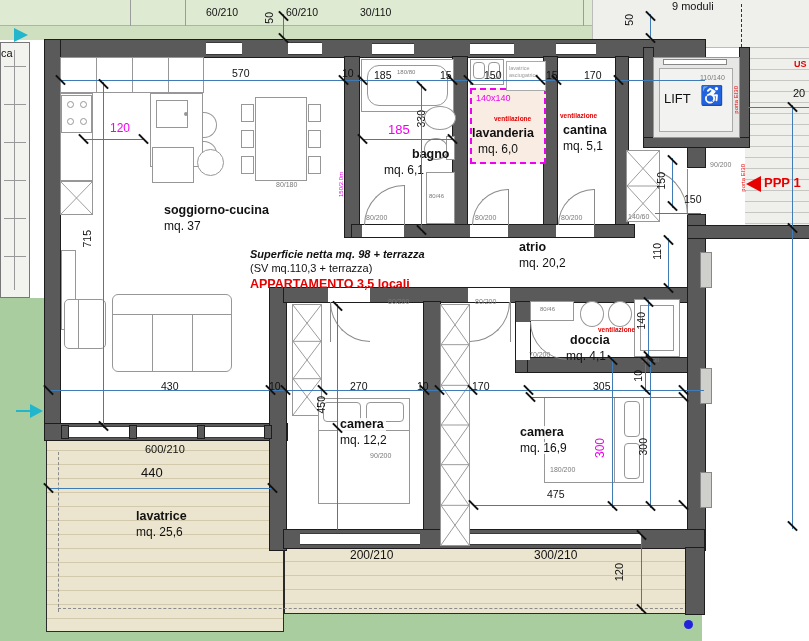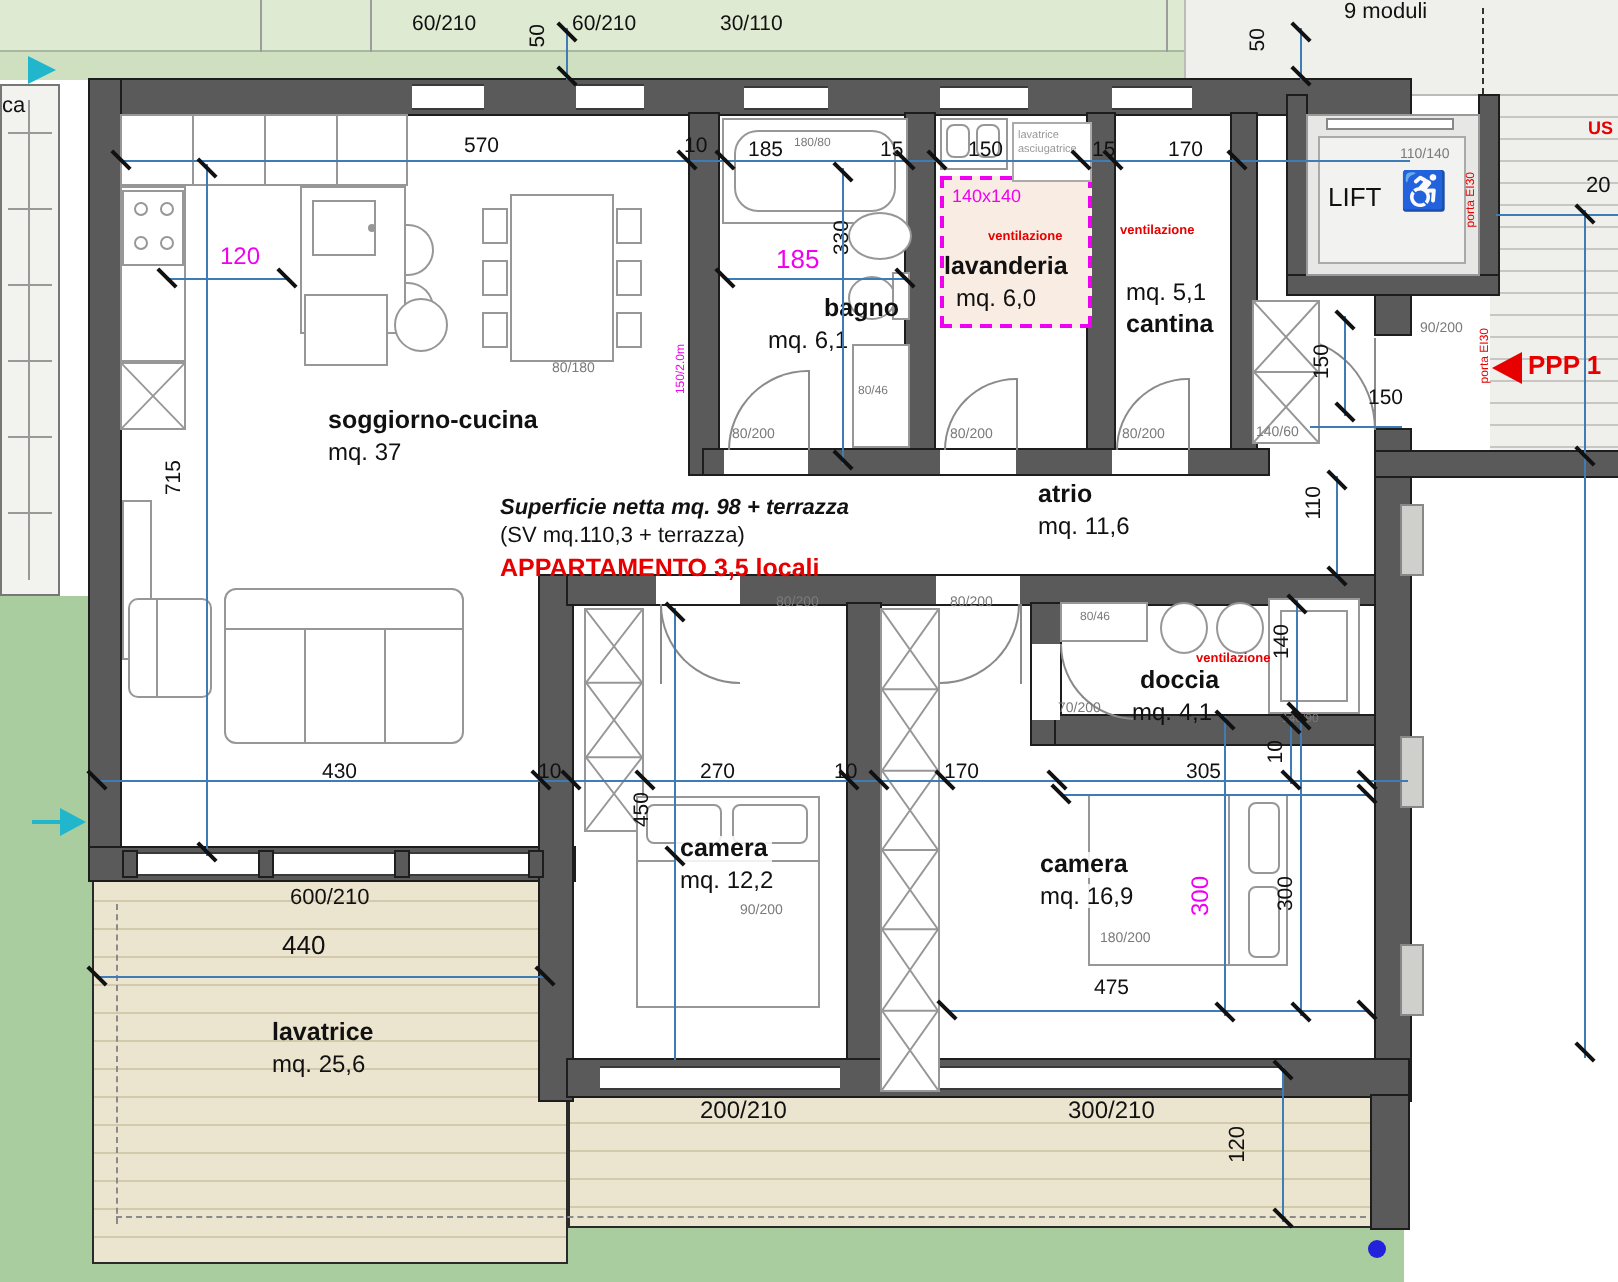--- a/index.html
+++ b/index.html
@@ -233,37 +233,37 @@
   <span class="lbl b fs125" style="left:384px;top:148px;padding-left:28px;">bagno</span>
   <span class="lbl fs12" style="left:384px;top:164px;">mq. 6,1</span>
   <span class="lbl tiny fs6" style="left:429px;top:193px;">80/46</span>
 
   <span class="lbl mag fs9" style="left:476px;top:94px;">140x140</span>
   <span class="lbl red b" style="left:494px;top:116px;font-size:6.5px;">ventilazione</span>
   <span class="lbl b fs125" style="left:472px;top:127px;">lavanderia</span>
   <span class="lbl fs12" style="left:478px;top:143px;">mq. 6,0</span>
 
   <span class="lbl red b" style="left:560px;top:113px;font-size:6.5px;">ventilazione</span>
-  <span class="lbl b fs125" style="left:563px;top:124px;margin-top:32px;">cantina</span>
+  <span class="lbl b fs125" style="left:563px;top:124px;">cantina</span>
   <span class="lbl fs12" style="left:563px;top:140px;">mq. 5,1</span>
 
   <span class="lbl v red fs6" style="left:733px;top:86px;">porta EI30</span>
   <span class="lbl red b fs9" style="left:794px;top:60px;">US</span>
   <span class="lbl fs11" style="left:793px;top:88px;">20</span>
 
   <span class="lbl v" style="left:656px;top:172px;">150</span>
   <span class="lbl" style="left:684px;top:194px;">150</span>
   <span class="lbl tiny" style="left:710px;top:161px;">90/200</span>
   <span class="lbl tiny" style="left:628px;top:213px;">140/60</span>
   <span class="lbl v" style="left:652px;top:243px;">110</span>
   <span class="lbl red b fs13" style="left:764px;top:176px;">PPP 1</span>
   <span class="lbl v red fs6" style="left:740px;top:164px;">porta EI30</span>
 
   <span class="lbl b fs125" style="left:519px;top:241px;">atrio</span>
-  <span class="lbl fs12" style="left:519px;top:257px;">mq. 11,6</span>
+  <span class="lbl fs12" style="left:519px;top:257px;">mq. 20,2</span>
 
   <span class="lbl tiny" style="left:366px;top:214px;">80/200</span>
   <span class="lbl tiny" style="left:475px;top:214px;">80/200</span>
   <span class="lbl tiny" style="left:561px;top:214px;">80/200</span>
 
   <span class="lbl b fs125" style="left:164px;top:204px;">soggiorno-cucina</span>
   <span class="lbl fs12" style="left:164px;top:220px;">mq. 37</span>
   <span class="lbl tiny" style="left:276px;top:181px;">80/180</span>
   <span class="lbl v" style="left:82px;top:230px;">715</span>
 

